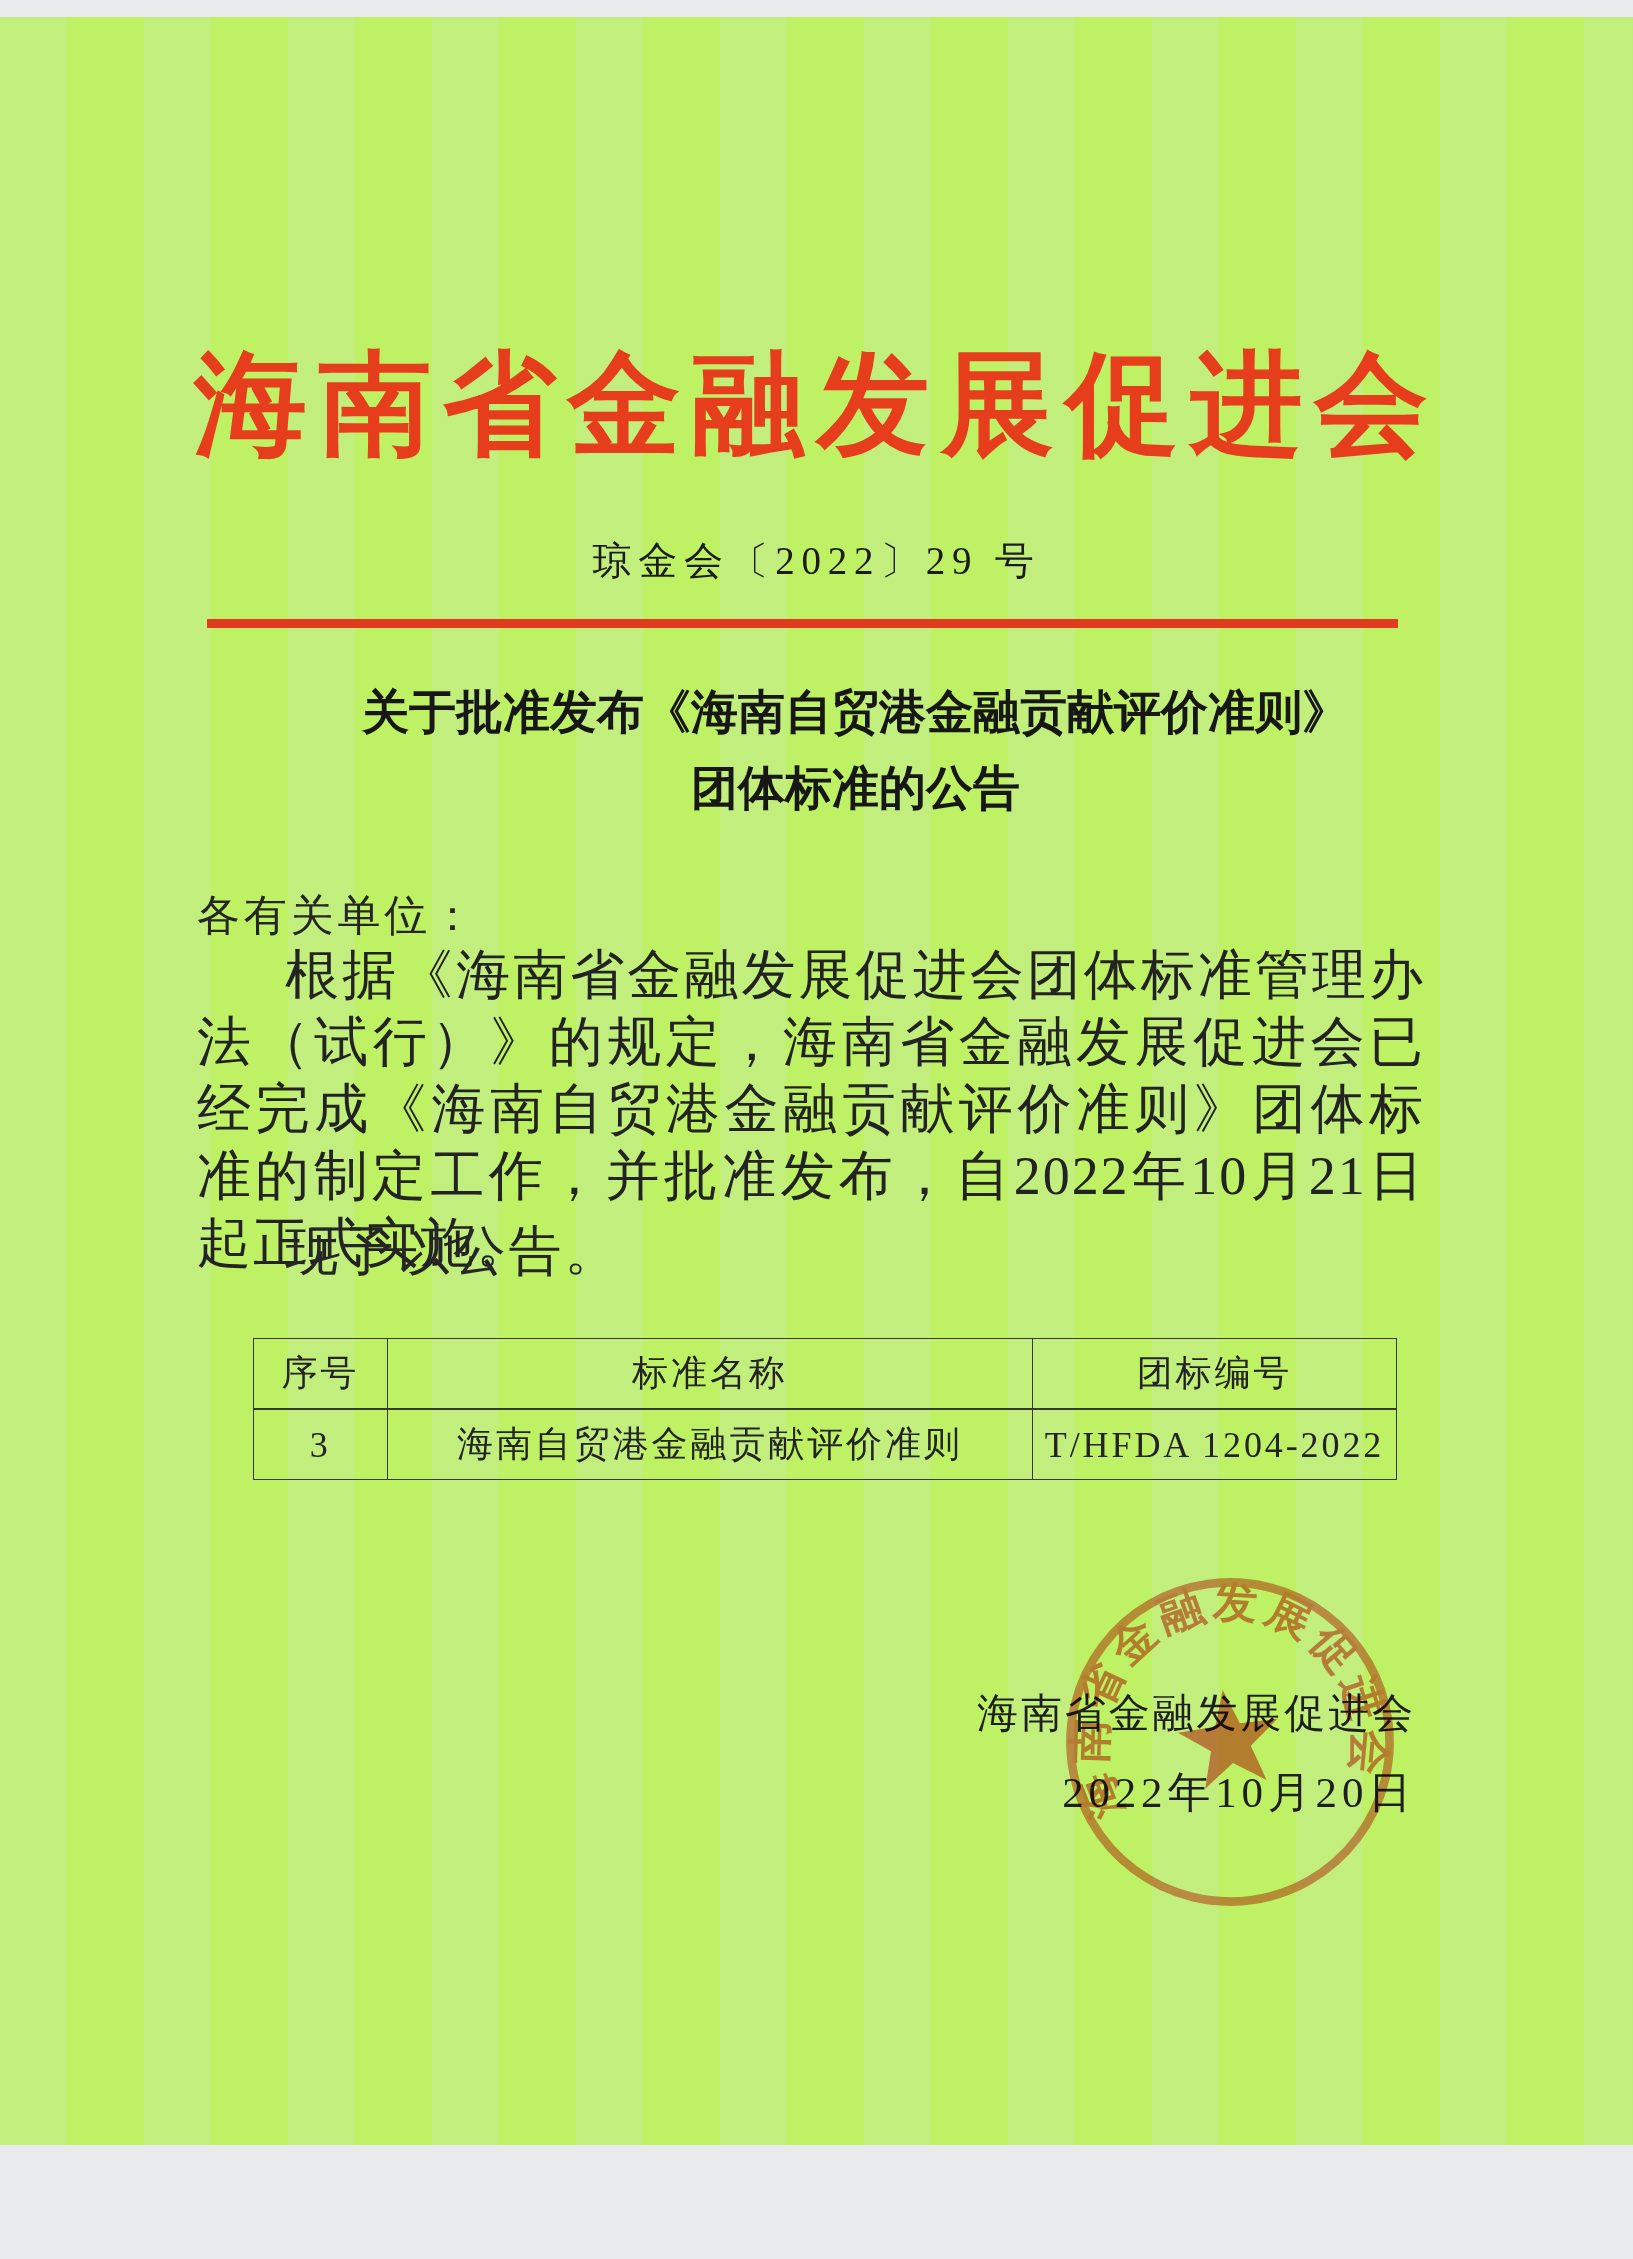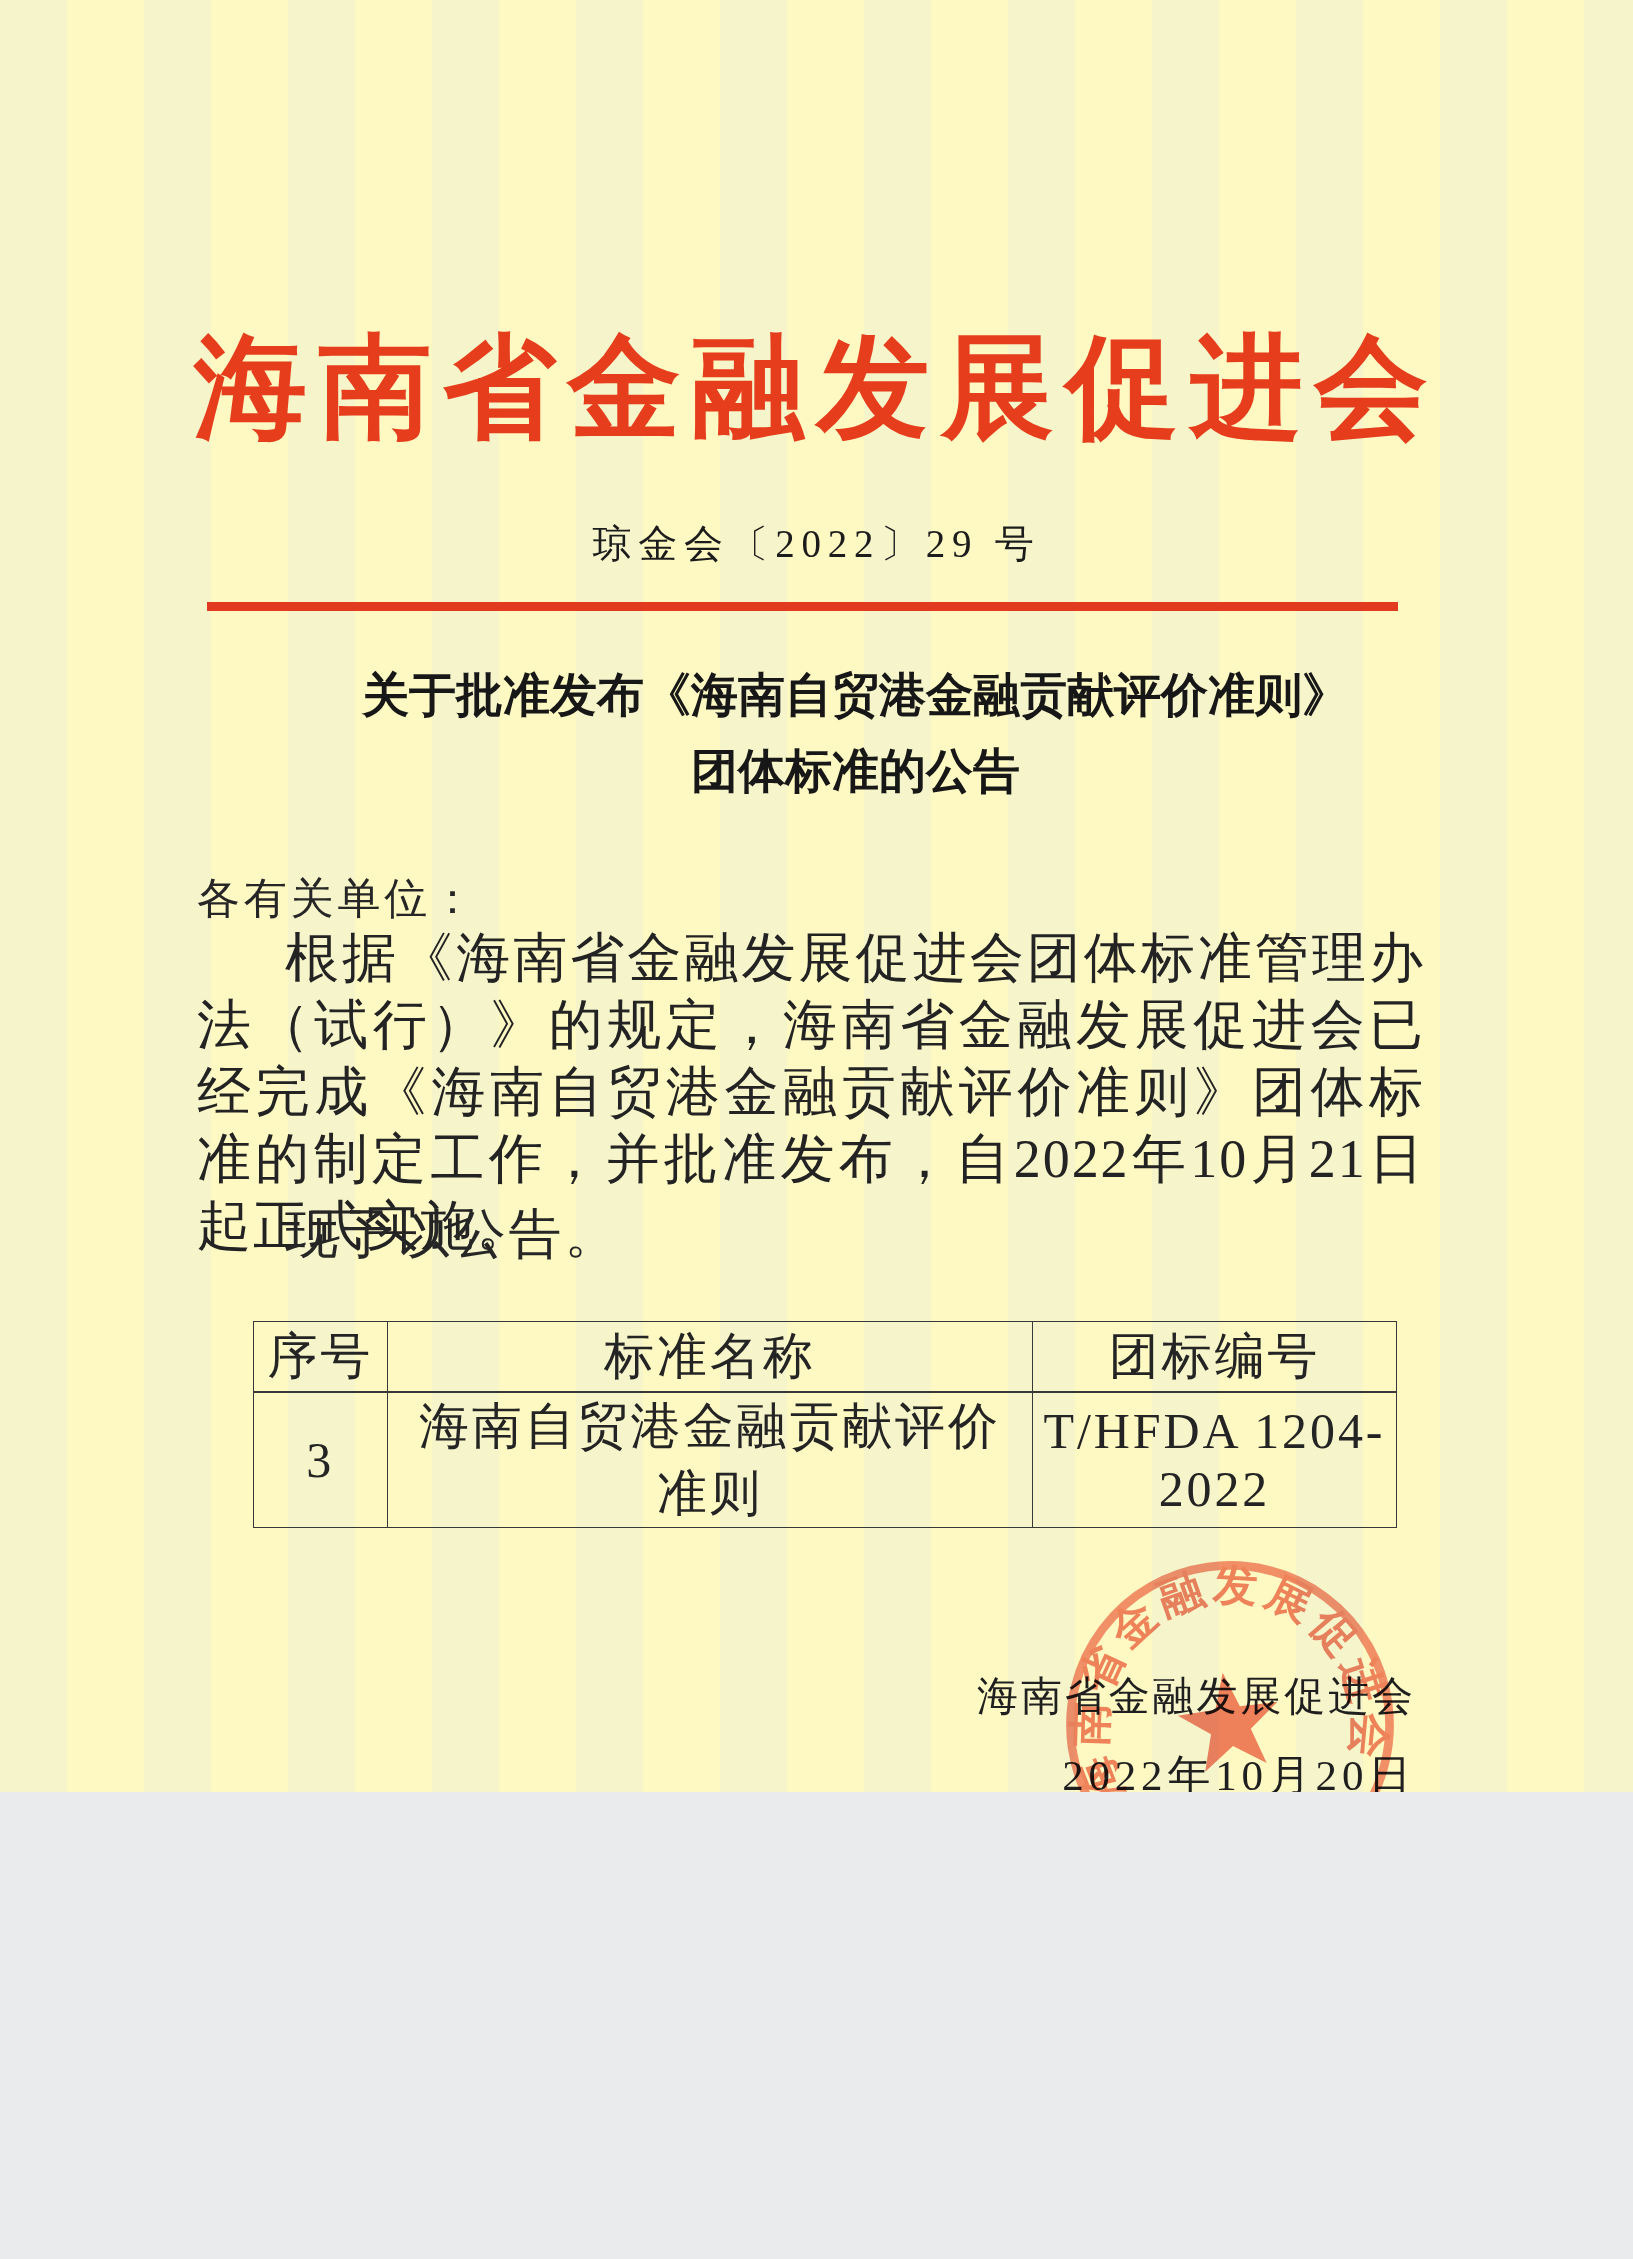--- a/index.html
+++ b/index.html
@@ -1,22 +1,22 @@
 <!DOCTYPE html>
 <html><head>
 <meta charset="utf-8">
 <style>
   html, body { margin: 0; padding: 0; background: #e9ebec; }
 
   .page {
     position: relative;
     width: 1633px;
-    height: 1792px;
-    margin: 0 auto;
-    background: #fef9c3;
+    height: 2128px;
+    margin: 17px auto;
+    background: #bef264;
     overflow: hidden;
     font-family: "Liberation Serif", "DejaVu Serif", serif;
     color: #262626;
   }
   
   .page::before {
     content: "";
     position: absolute;
     inset: 0;
     background: repeating-linear-gradient(
@@ -96,21 +96,21 @@
     line-height: 67px;
     text-indent: 88px;
     letter-spacing: 2.9px;
   }
 
   table.std-table {
     position: absolute;
     top: 1321px; left: 253px;
     width: 1105px;
     border-collapse: collapse;
-    font-size: 50px;
+    font-size: 36px;
     color: #242424;
     table-layout: fixed;
   }
   .std-table th, .std-table td {
     border: 1.9px solid #383838;
     text-align: center;
     vertical-align: middle;
     font-weight: normal;
     height: 69px;
     padding: 0 5.8px;

